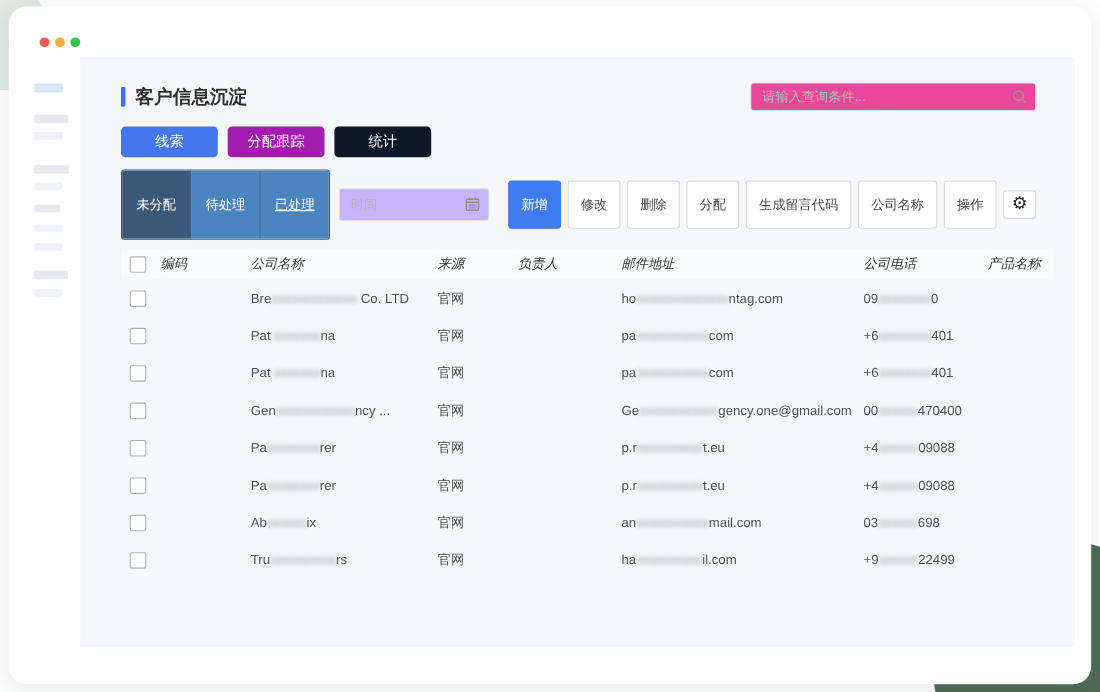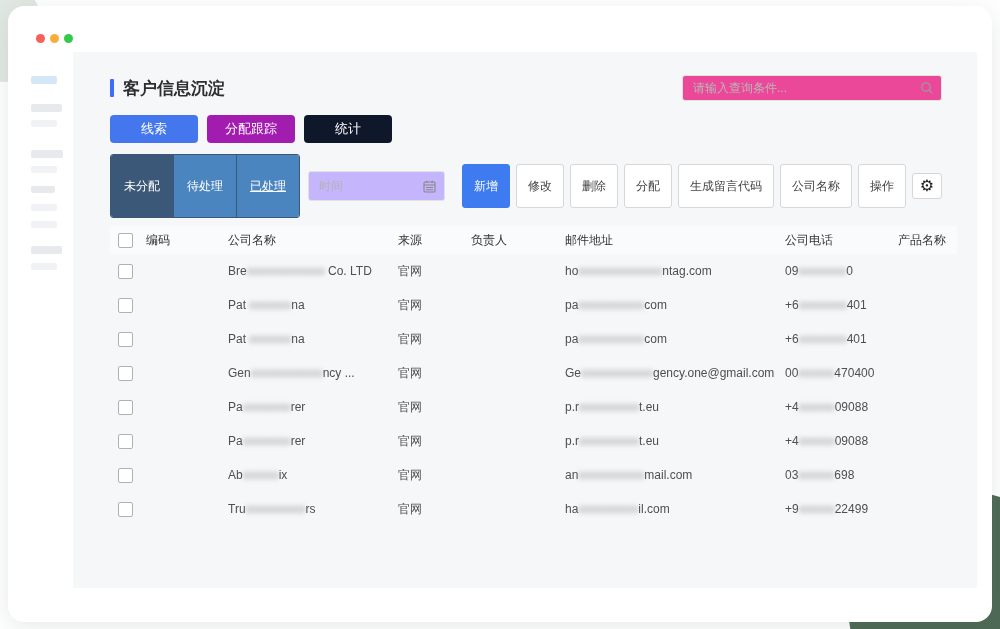--- a/index.html
+++ b/index.html
@@ -49,21 +49,21 @@
   .act-group{display:flex;gap:6px;align-items:center;}
   .act-btn{height:44px;padding:0 11px;background:#fff;border:1px solid #d7d7d7;border-radius:3px;
     font-size:12px;color:#444;font-family:inherit;cursor:pointer;}
   .act-btn.primary{background:#3f7bf0;border-color:#3f7bf0;color:#fff;}
   .gear-btn{height:26px;width:30px;background:#fff;border:1px solid #d7d7d7;border-radius:3px;
     font-size:16px;line-height:1;color:#1f1f1f;display:flex;align-items:center;justify-content:center;
     font-family:inherit;cursor:pointer;padding:0;}
   
   table.grid{margin-top:8px;border-collapse:collapse;table-layout:fixed;width:847px;}
   table.grid thead th{height:28px;background:#fafbfc;font-size:12px;color:#333;font-weight:400;
-    text-align:left;padding:0;}
+    text-align:left;padding:0;font-style:italic;}
   table.grid tbody td{height:34px;font-size:12px;color:#4f4f4f;padding:0;white-space:nowrap;overflow:hidden;}
   .checkbox{width:13px;height:13px;border:1px solid #aeb2b8;border-radius:2px;background:#fff;
     display:inline-block;margin-left:8px;vertical-align:middle;cursor:pointer;}
   .blur{filter:blur(2.6px);color:#979797;}
 </style>
 </head>
 <body>
 
 <div class="decor-tl"></div>
 <div class="decor-br"></div>

